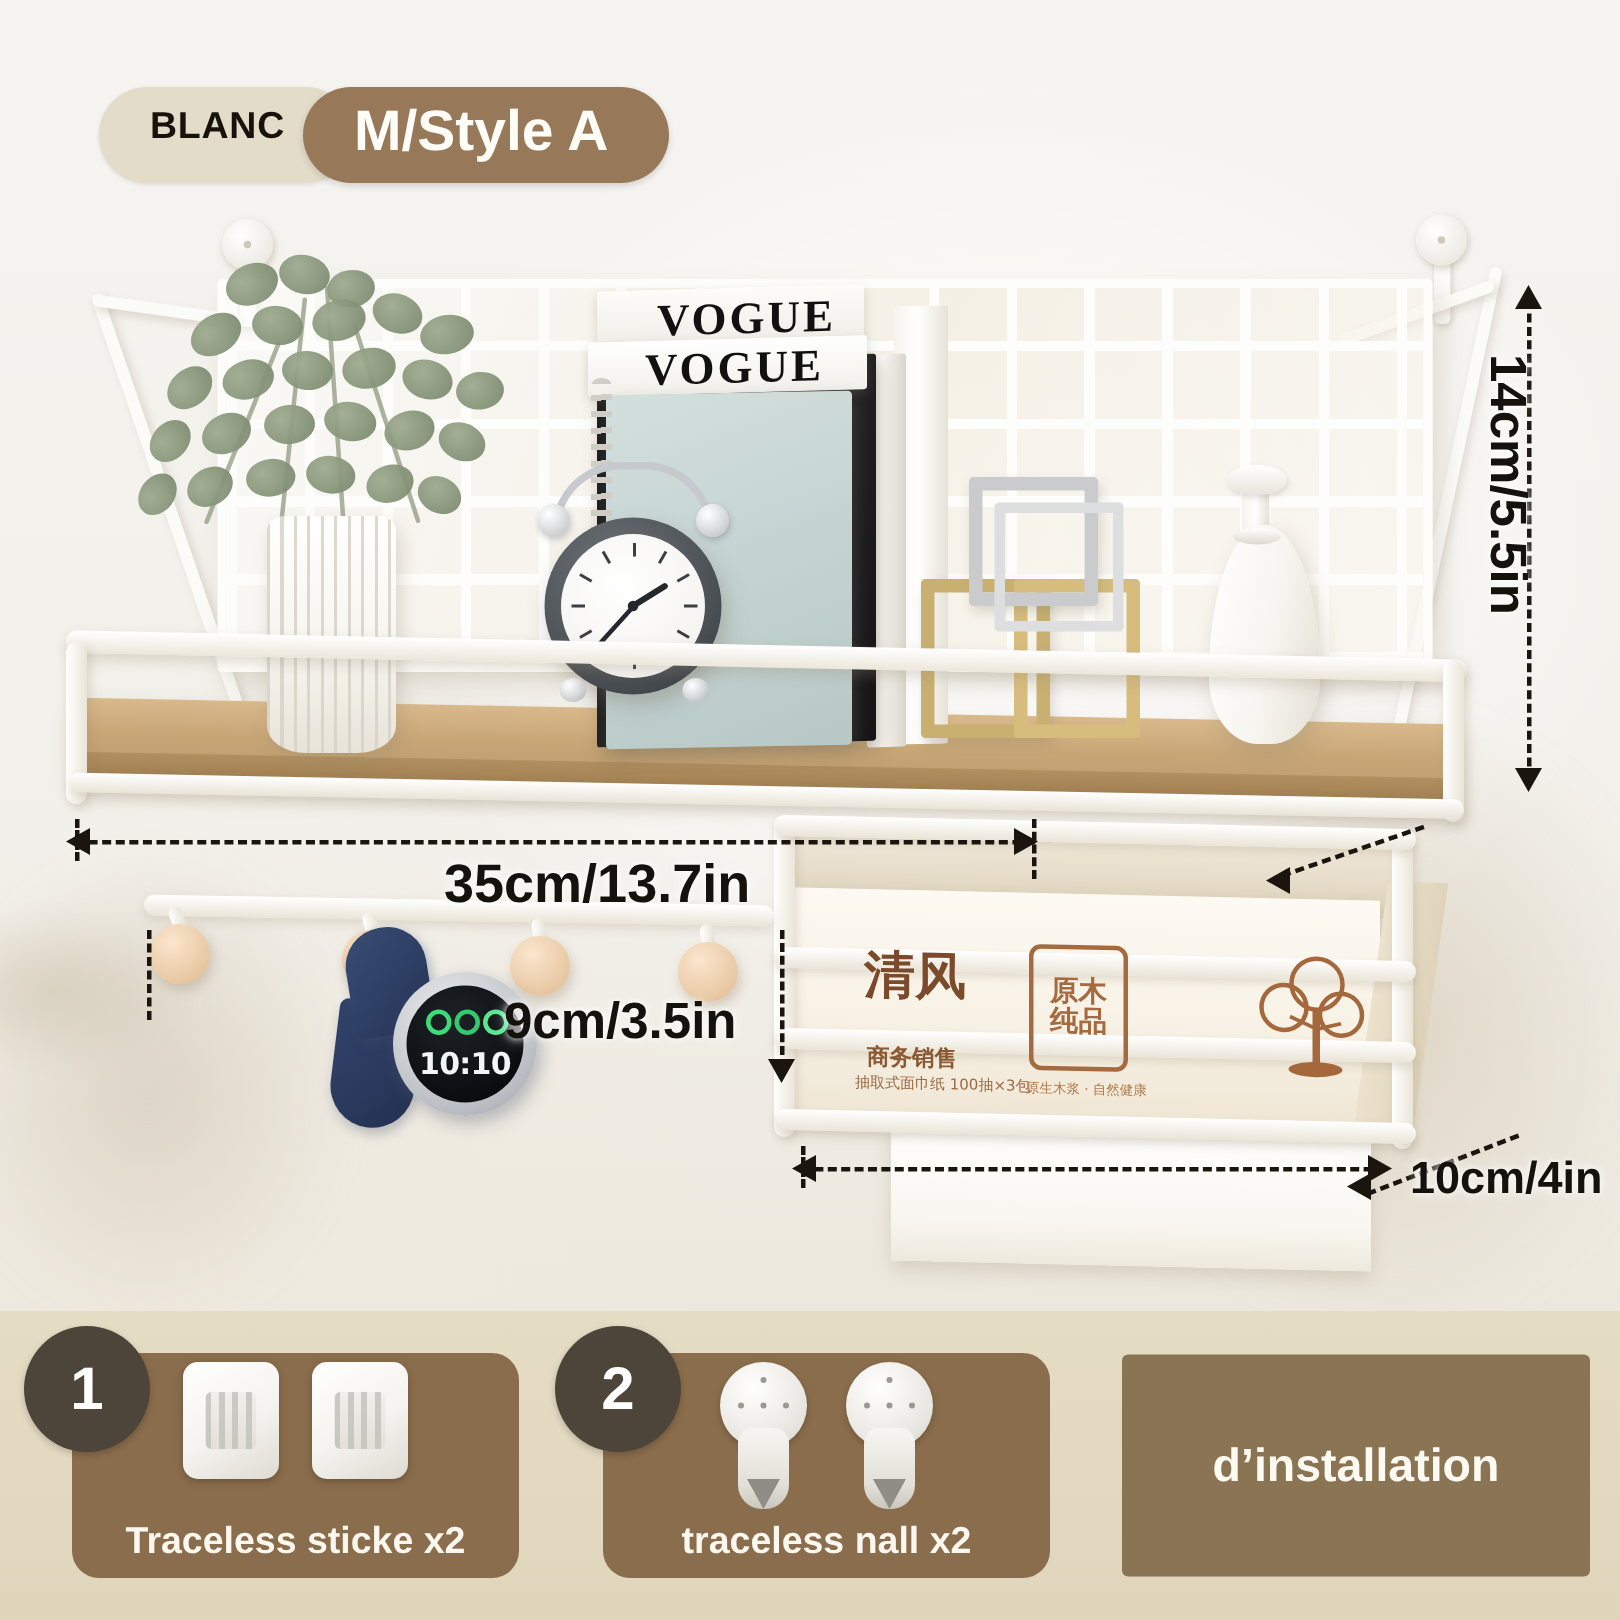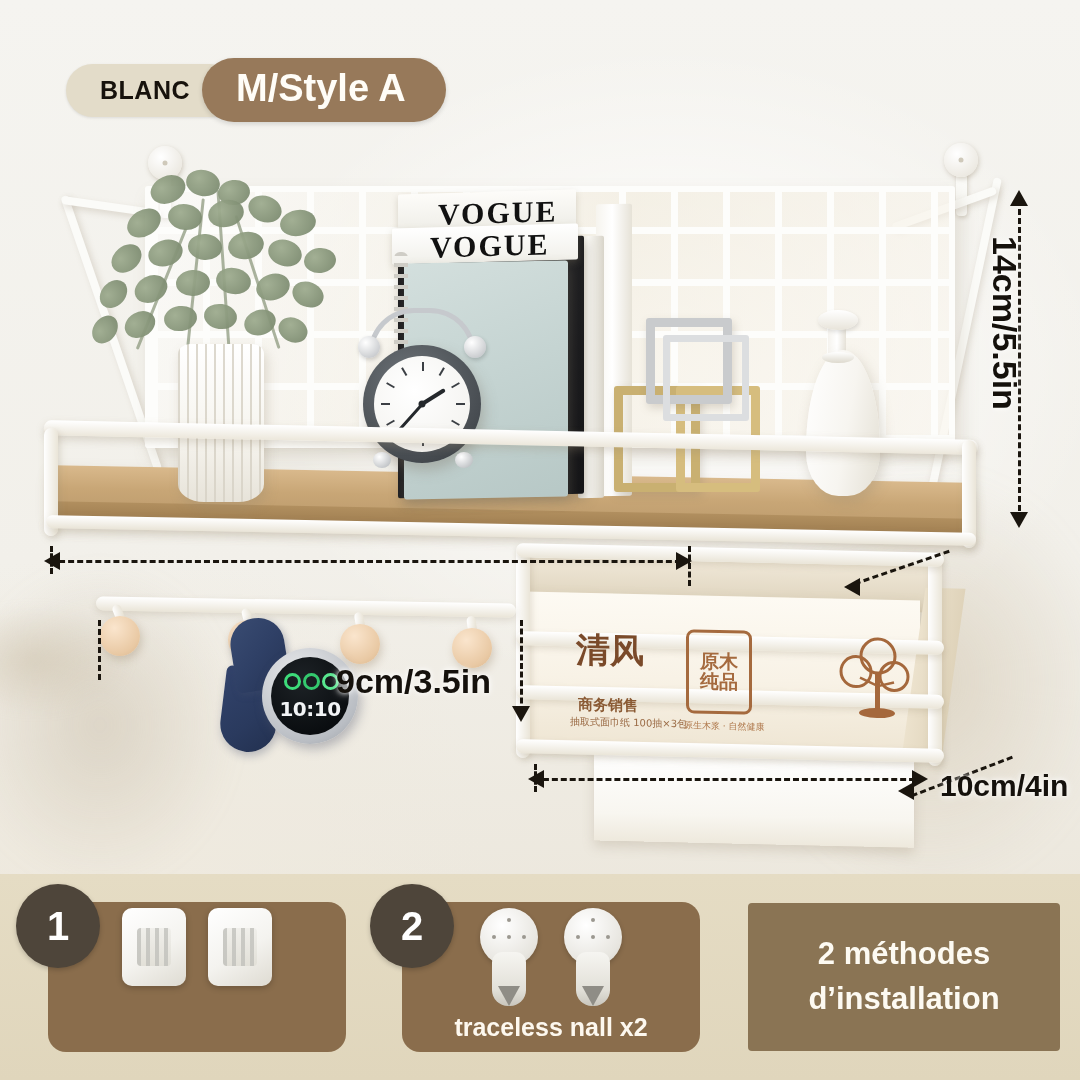--- a/index.html
+++ b/index.html
@@ -37,21 +37,21 @@
   .bg-leaf {
     position: absolute; left: -10px; top: 600px;
     width: 150px; height: 120px;
     background: radial-gradient(ellipse at 30% 50%, rgba(198,185,160,.45), rgba(198,185,160,0) 65%);
     filter: blur(6px);
   }
 
   
   .title-wrap {
     position: absolute; left: 66px; top: 58px;
-    display: flex; align-items: center; z-index: 40;
+    display: flex; z-index: 40;
   }
   .pill-blanc {
     background: #e3dcc9;
     color: #17120c;
     font-weight: bold;
     font-size: 25px;
     letter-spacing: .5px;
     padding: 12px 46px 12px 34px;
     border-radius: 32px;
     box-shadow: 0 1px 3px rgba(0,0,0,.10);
@@ -724,20 +724,21 @@
     <div class="tframe-bar tb-2"></div>
     <div class="tframe-bar tb-3"></div>
     <div class="tframe-bar tb-4"></div>
   </div>
 
   <div class="dash-h dl-35"></div>
   <div class="dash-v dl-35-l"></div>
   <div class="dash-v dl-35-r"></div>
   <div class="arrow ar-left" style="left:44px;top:552px;"></div>
   <div class="arrow ar-right" style="left:676px;top:552px;"></div>
+  <div class="dim-label d35">35cm/13.7in</div>
 
   <div class="dash-v dl-9-r"></div>
   <div class="dash-v dl-9-l"></div>
   <div class="arrow ar-down" style="left:512px;top:706px;"></div>
   <div class="dim-label d9">9cm/3.5in</div>
 
   <div class="dash-h dl-16"></div>
   <div class="dash-v dl-16-l"></div>
   <div class="arrow ar-left" style="left:528px;top:770px;"></div>
   <div class="arrow ar-right" style="left:912px;top:770px;"></div>
@@ -759,20 +760,21 @@
     <div class="method m1">
       <div class="badge">1</div>
       <div class="m-parts">
         <div class="sticker">
           <div class="sticker-inner"></div>
         </div>
         <div class="sticker">
           <div class="sticker-inner"></div>
         </div>
       </div>
+      <div class="m-label">Traceless sticke x2</div>
     </div>
 
     <div class="method m2">
       <div class="badge">2</div>
       <div class="m-parts">
         <div class="nailpart">
           <div class="nailpart-head">
             <div class="np-dot" style="left:27px;top:10px;"></div>
             <div class="np-dot" style="left:12px;top:27px;"></div>
             <div class="np-dot" style="left:42px;top:27px;"></div>
@@ -791,18 +793,17 @@
             <div class="np-dot" style="left:27px;top:27px;"></div>
           </div>
           <div class="nailpart-body"></div>
           <div class="nailpart-tip"></div>
         </div>
       </div>
       <div class="m-label">traceless nall x2</div>
     </div>
 
     <div class="fr-panel">
-      <div>2 méthodes</div>
       <div>d’installation</div>
     </div>
   </div>
 
 </div>
 
 </body></html>

